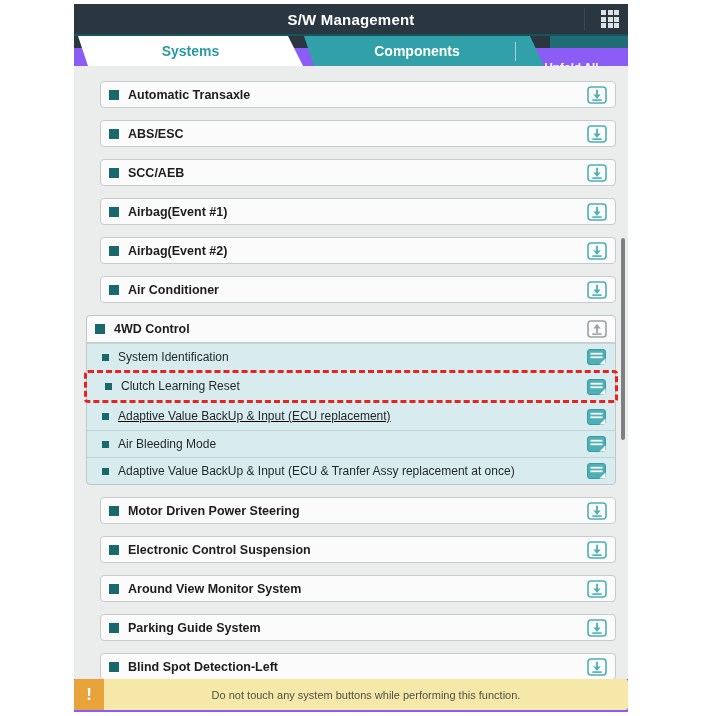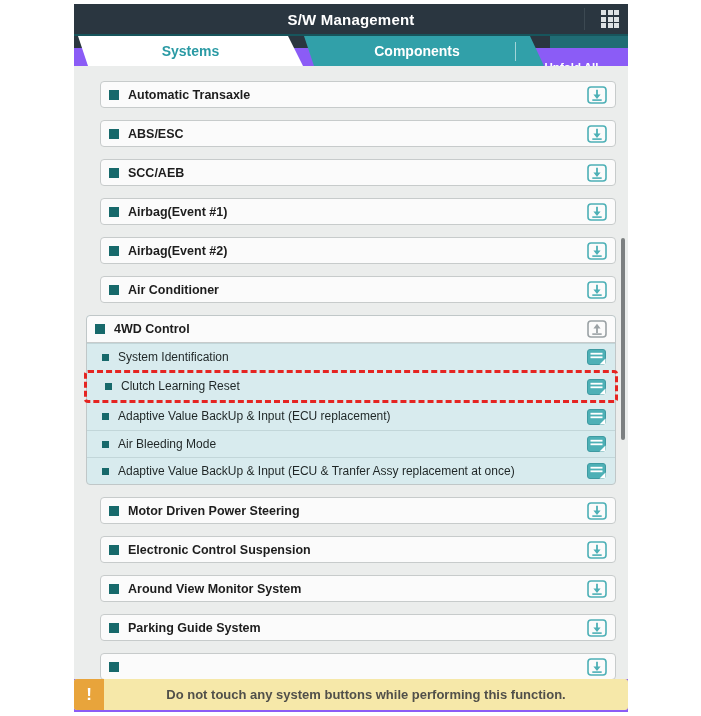--- a/index.html
+++ b/index.html
@@ -45,33 +45,33 @@
     margin-bottom:12px; }
   .group .group-header { border:none; border-bottom:1px solid #c7cbcb; margin:0;
     border-radius:4px 4px 0 0; }
   .sub-row { min-height:27px; display:flex; align-items:center; padding:2px 9px 2px 15px;
     border-top:1px solid #c2d6d9; cursor:pointer; }
   .sub-row:first-of-type { border-top:none; }
   .sub-bullet { width:7px; height:7px; background:#17696b; margin-right:9px; flex:0 0 auto; }
   .sub-label { font-size:12px; color:#1f2626; line-height:1.25; padding-right:10px; }
   .hl { border:3px dashed #e52421; border-radius:4px; margin:0 -3px; }
   .hl .sub-row { border-top:none; padding-left:18px; }
-  .hl + .sub-row { border-top:none; }
+  .hl + .sub-row { border-top:none;text-decoration:underline; }
 
   
   .scrollbar { position:absolute; right:3px; top:234px; width:4px; height:202px;
     background:#7c8081; border-radius:2px; z-index:6; cursor:grab; }
 
   
   .warning { position:absolute; left:0; right:0; bottom:2px; height:31px; z-index:5;
     background:#f6e8a9; border-radius:3px; display:flex; align-items:stretch; }
   .warn-icon { width:30px; background:#e8a43b; color:#fff; font-weight:bold; font-size:17px;
     display:flex; align-items:center; justify-content:center; border-radius:3px 0 0 3px; }
   .warn-text { flex:1; display:flex; align-items:center; justify-content:center;
-    font-weight:bold; font-size:13px; color:#51504a; }
+    font-weight:normal; font-size:11px; color:#51504a; }
 </style>
 </head>
 <body>
 
 <div class="app">
 
   <div class="header">
     <div class="title">S/W Management</div>
     <div class="hdr-sep"></div>
     <div class="grid-icon">
@@ -279,20 +279,21 @@
         <span class="icon">
           <svg width="20" height="18" viewBox="0 0 20 18">
             <rect x="1" y="1" width="18" height="16" rx="3" fill="none" stroke="#4db0b6" stroke-width="1.6"></rect>
             <path d="M9.1 3.8h1.8v4.6h2.7L10 13.1 6.4 8.4h2.7z" fill="#4db0b6"></path>
             <rect x="5.3" y="13.3" width="9.4" height="1.6" fill="#4db0b6"></rect>
           </svg>
         </span>
       </div>
       <div class="row">
         <span class="bullet"></span>
+        <span class="row-label">Blind Spot Detection-Left</span>
         <span class="icon">
           <svg width="20" height="18" viewBox="0 0 20 18">
             <rect x="1" y="1" width="18" height="16" rx="3" fill="none" stroke="#4db0b6" stroke-width="1.6"></rect>
             <path d="M9.1 3.8h1.8v4.6h2.7L10 13.1 6.4 8.4h2.7z" fill="#4db0b6"></path>
             <rect x="5.3" y="13.3" width="9.4" height="1.6" fill="#4db0b6"></rect>
           </svg>
         </span>
       </div>
     </div>
 

